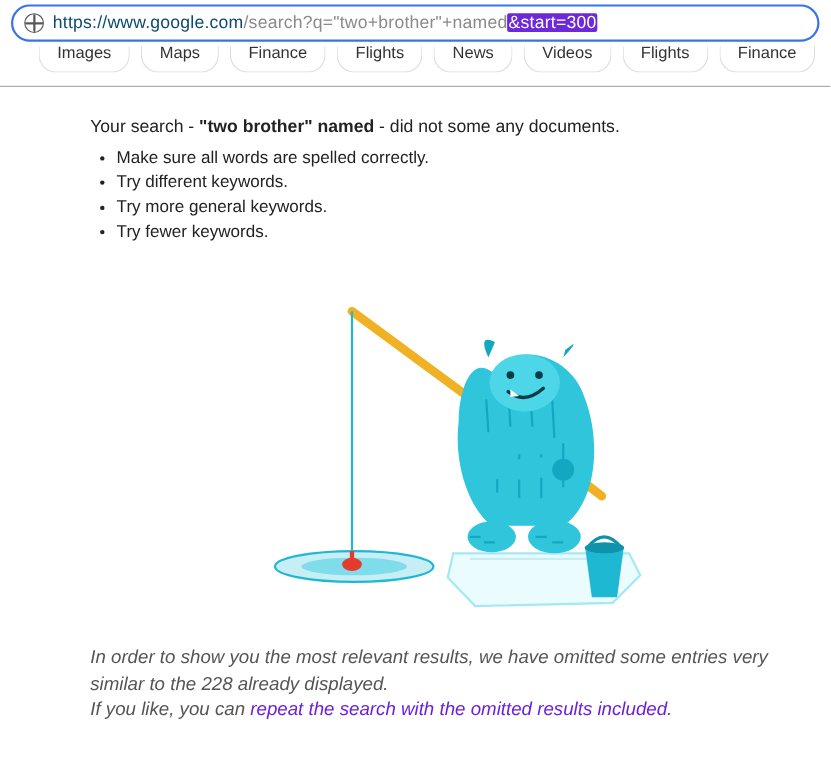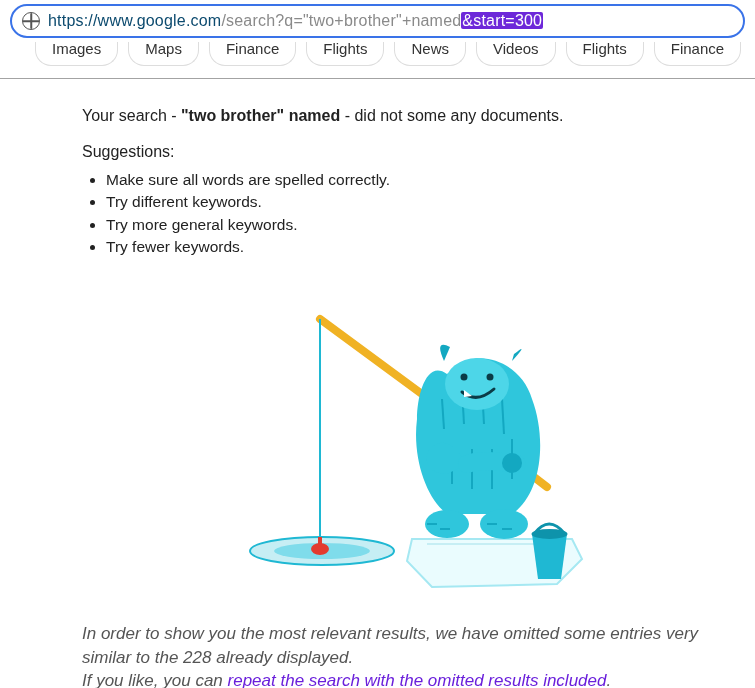--- a/index.html
+++ b/index.html
@@ -100,21 +100,20 @@
   <div class="tab">News</div>
   <div class="tab">Videos</div>
   <div class="tab">Flights</div>
   <div class="tab">Finance</div>
 </div>
 
 <div class="content">
   <div class="noresult">
     <span>Your search - </span><span class="bold">"two brother" named</span><span> - did not some any documents.</span>
   </div>
-  <div class="sug-title">Suggestions:</div>
   <ul class="sug">
     <li>Make sure all words are spelled correctly.</li>
     <li>Try different keywords.</li>
     <li>Try more general keywords.</li>
     <li>Try fewer keywords.</li>
   </ul>
 
   <svg class="illus" viewBox="0 0 400 300">
 
     <ellipse cx="110" cy="262" rx="72" ry="14" fill="#c6eef4" stroke="#1fb8d3" stroke-width="2"></ellipse>

